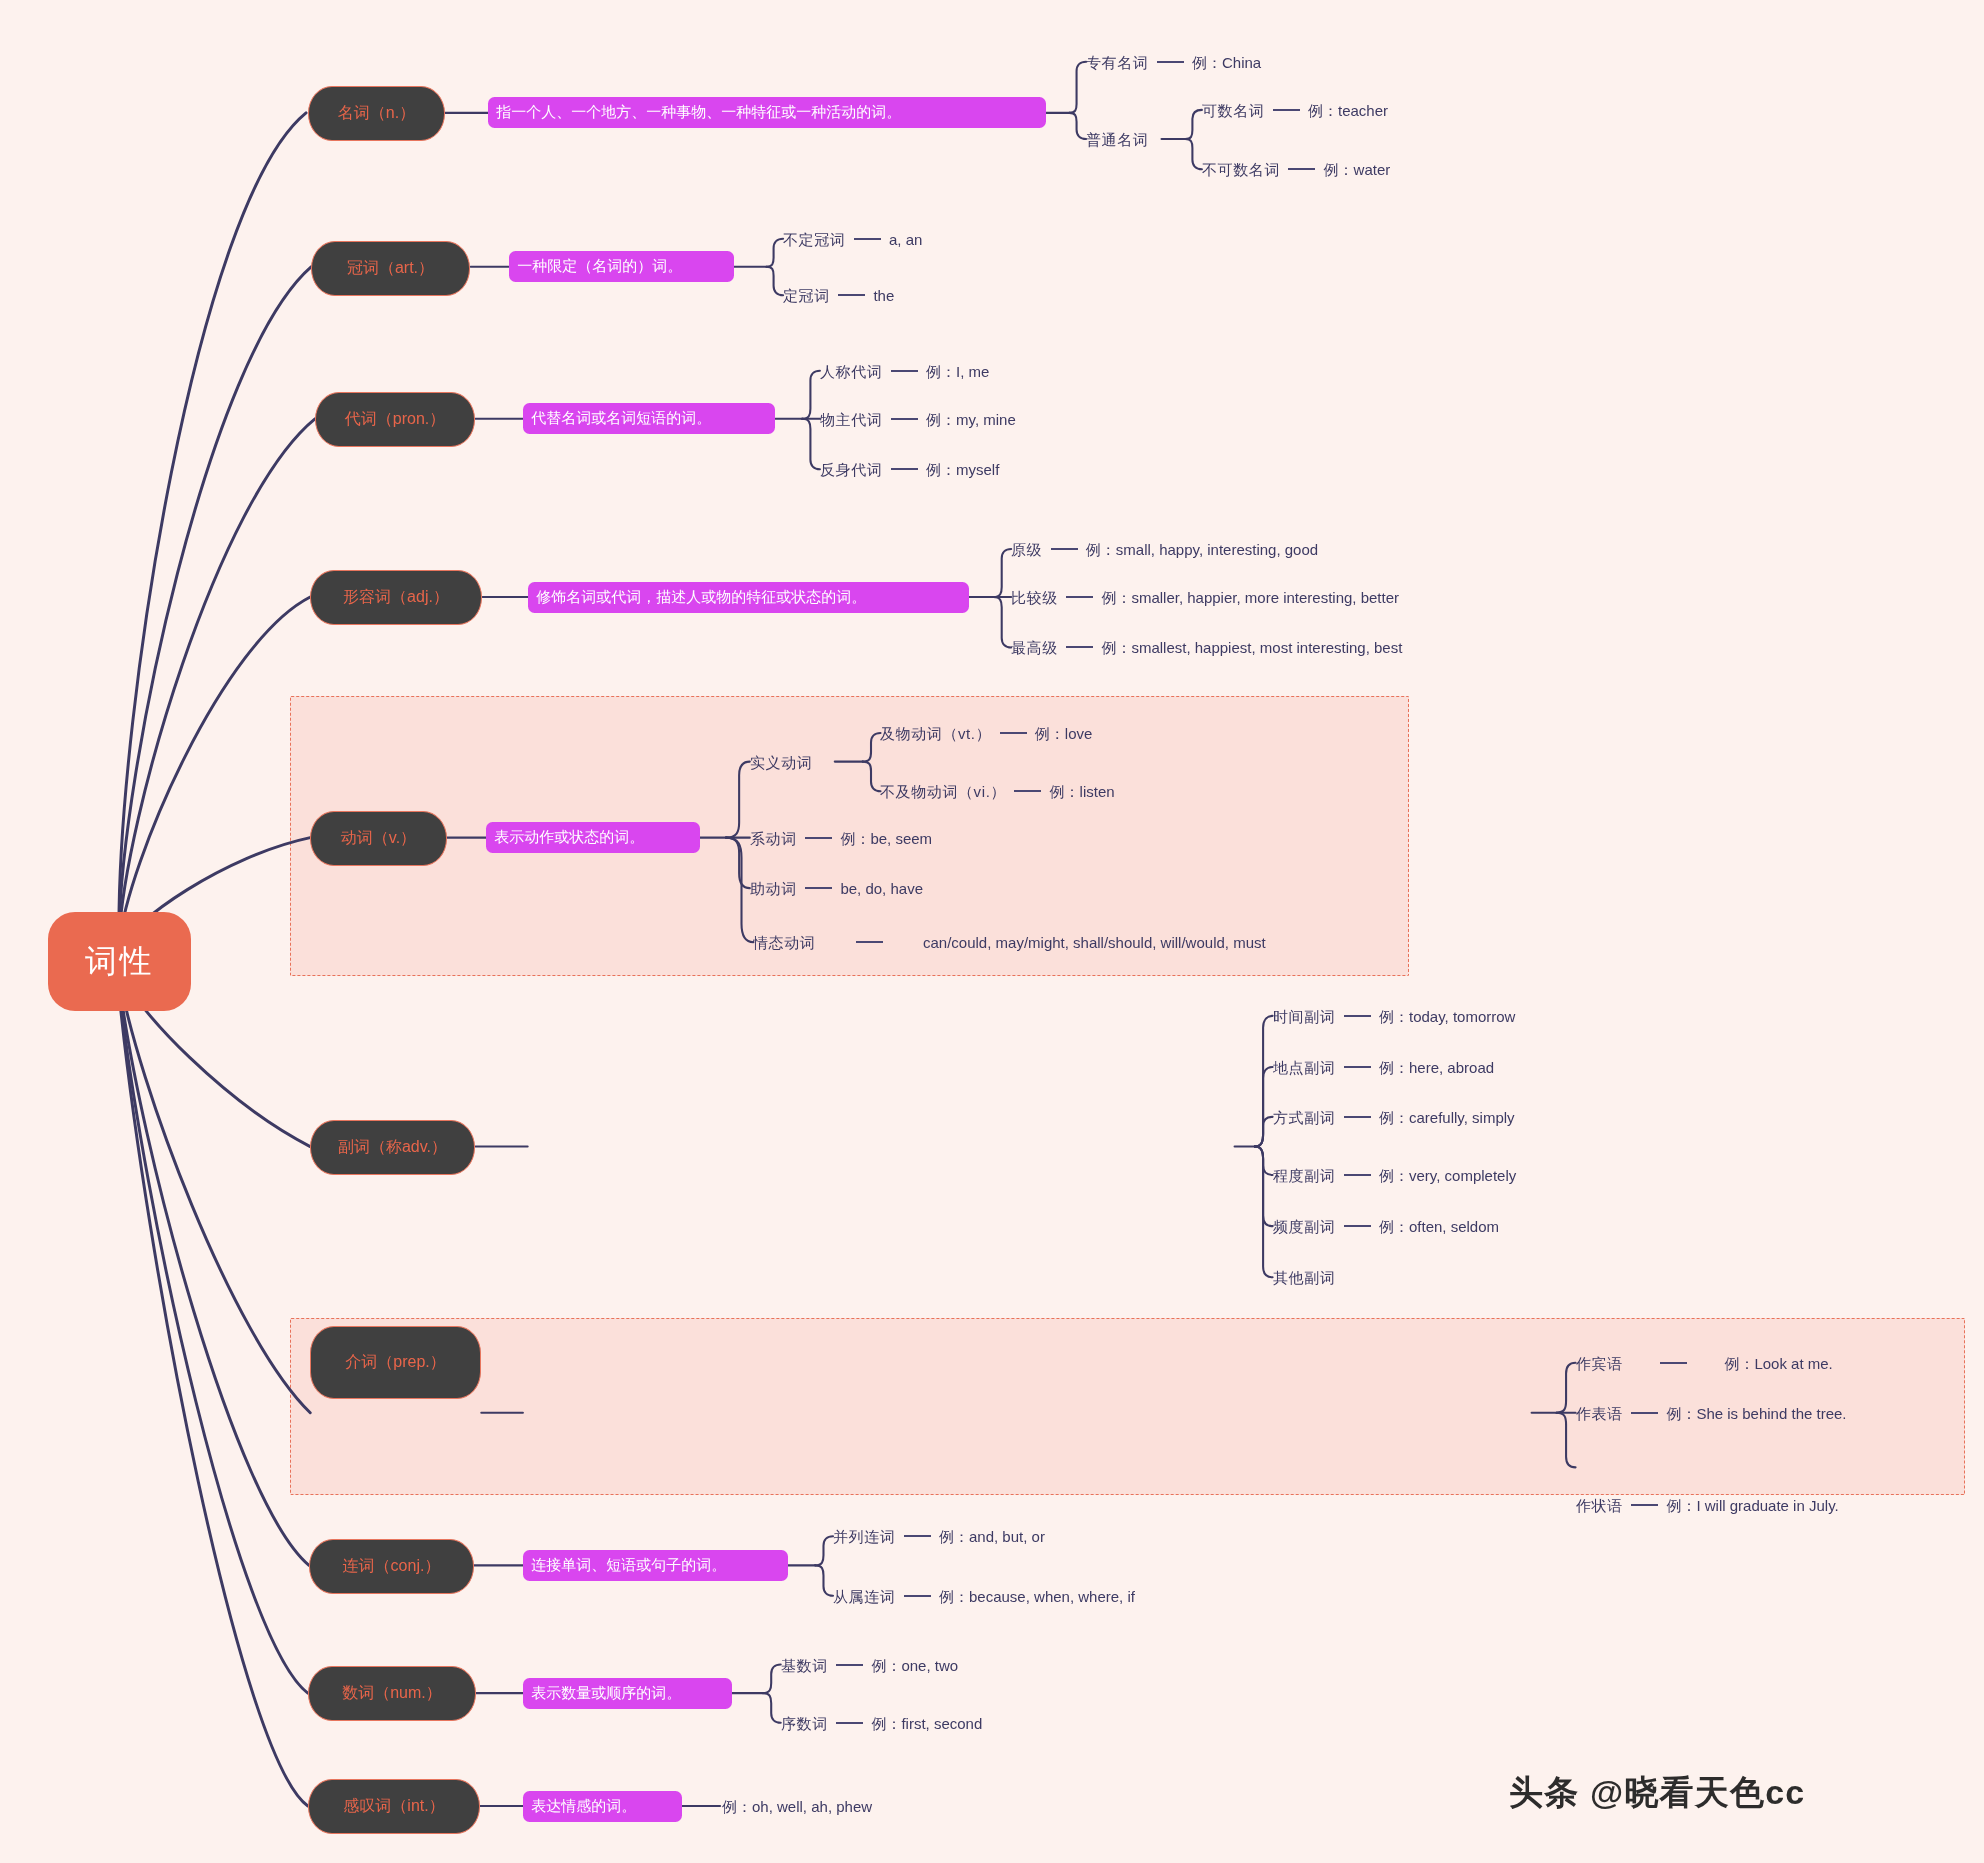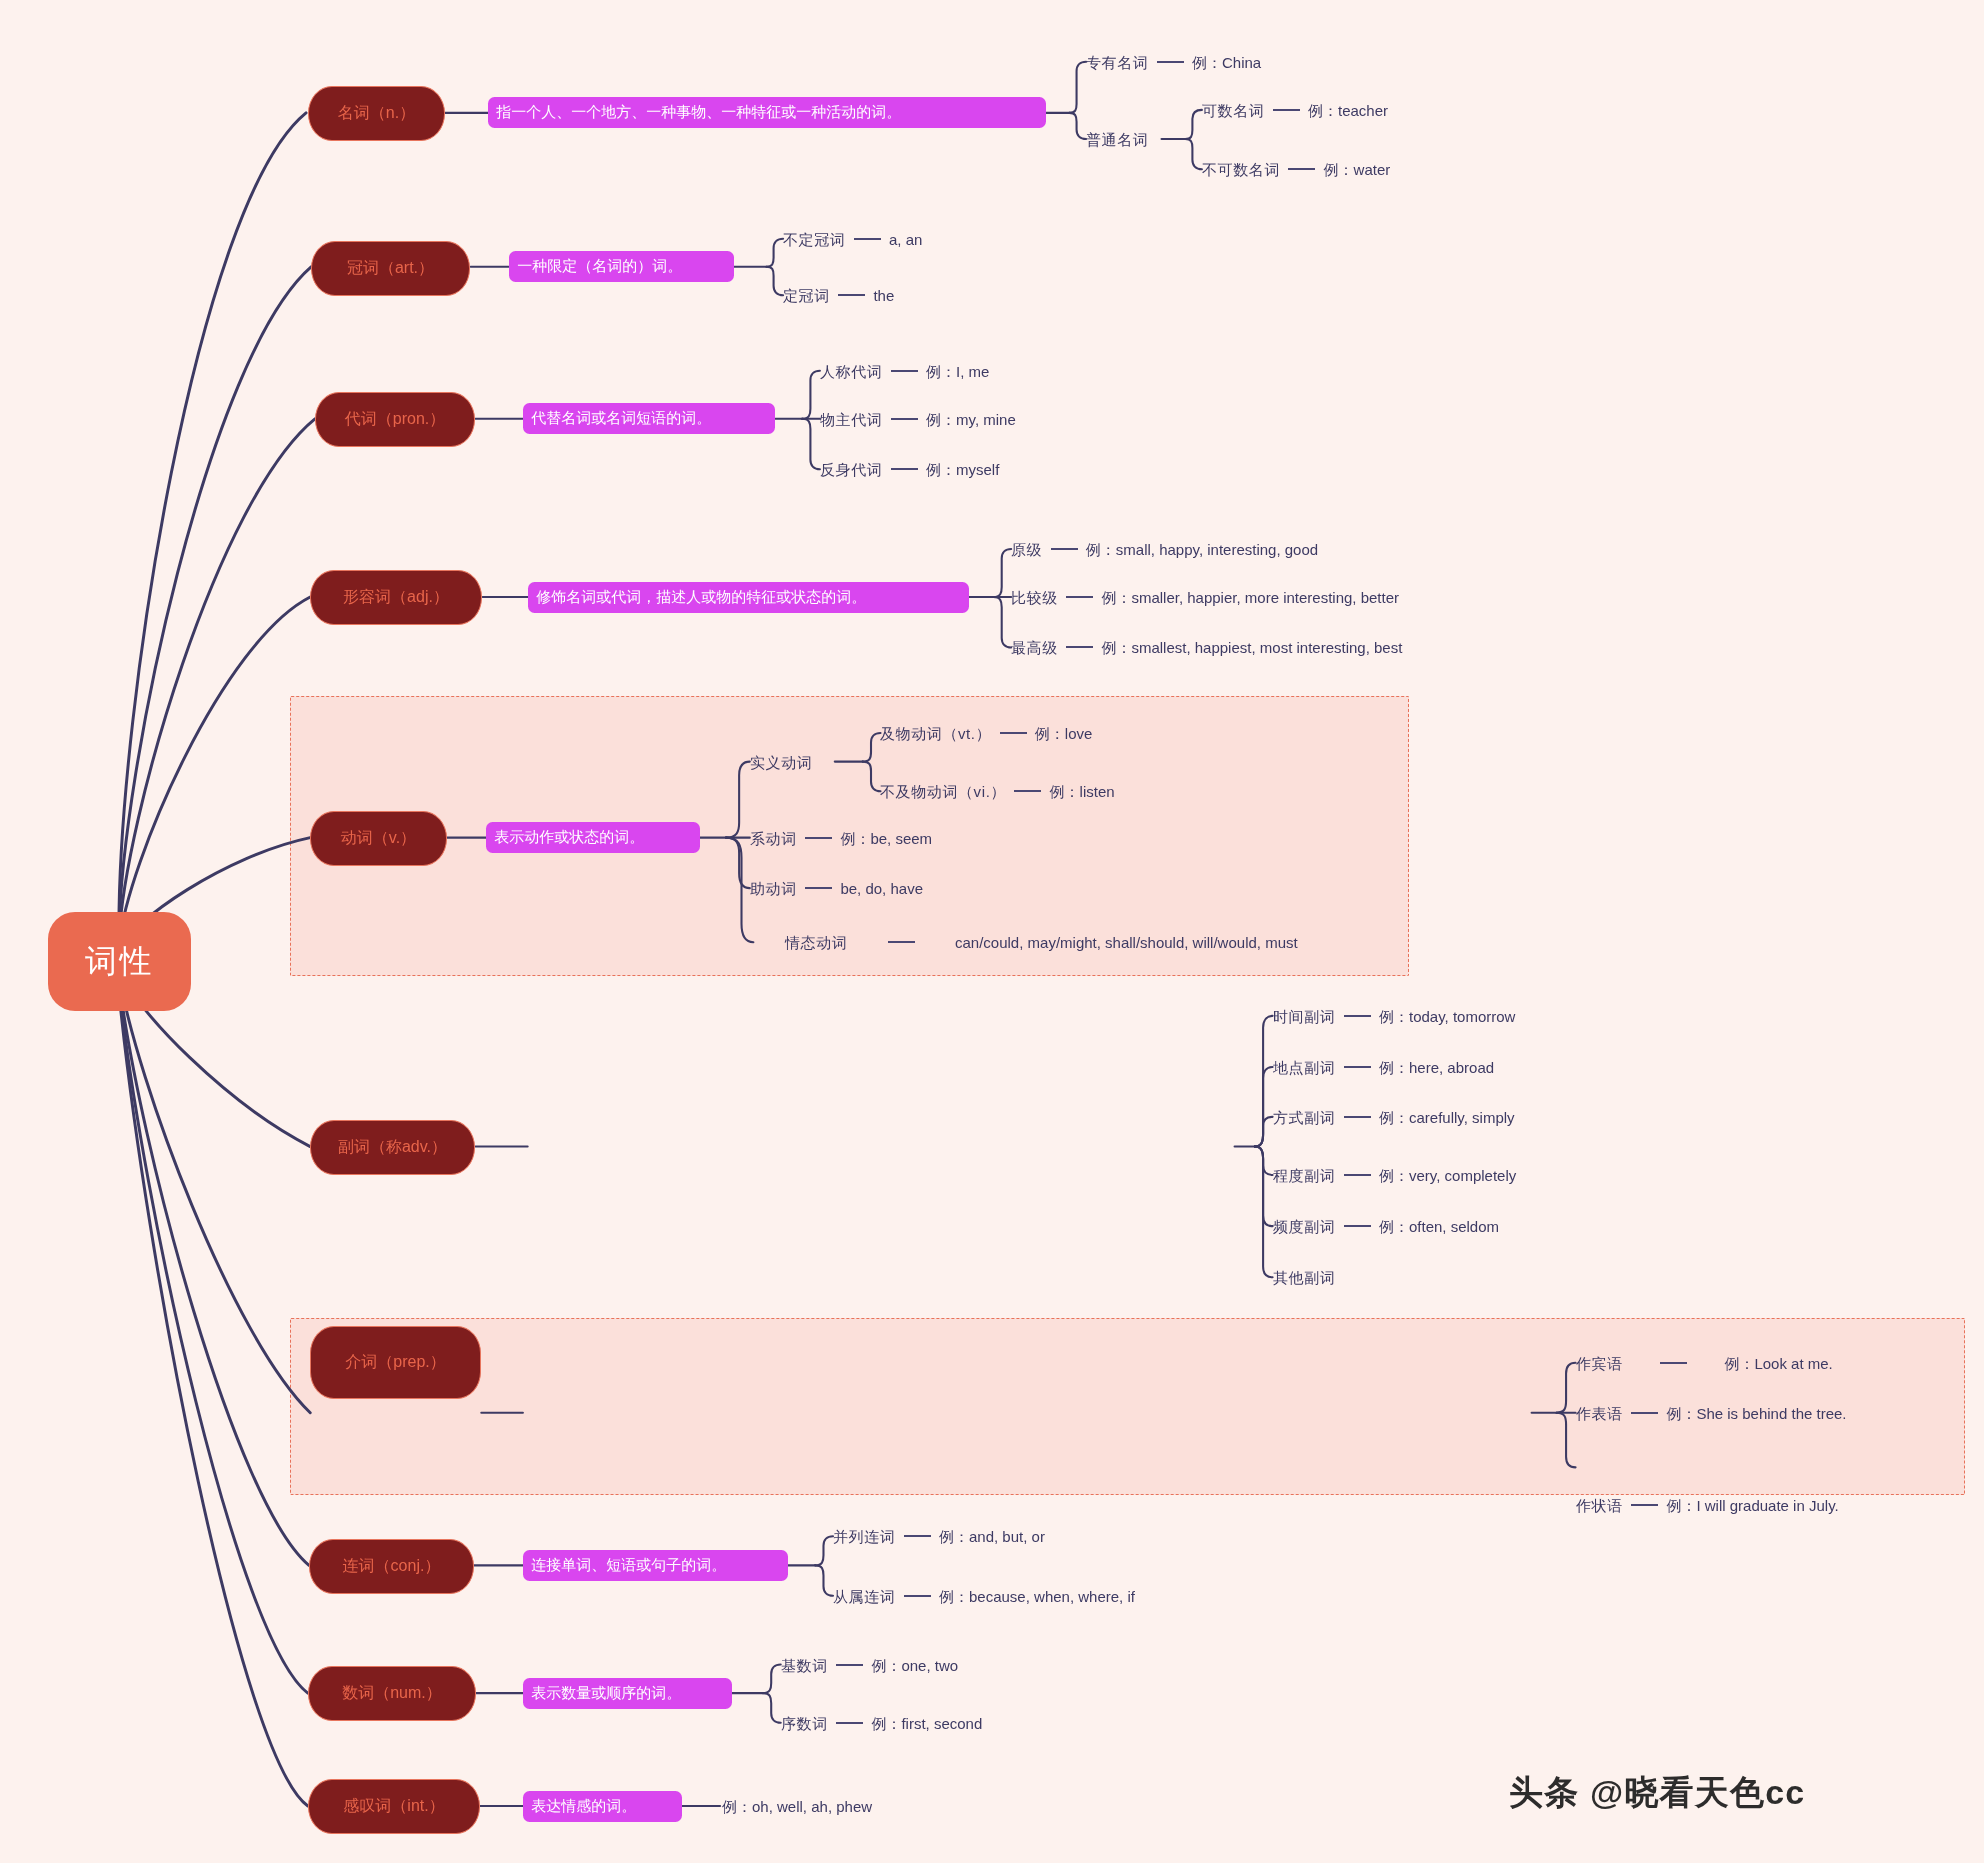--- a/index.html
+++ b/index.html
@@ -29,21 +29,21 @@
     border-radius:27px;
     display:flex;align-items:center;justify-content:center;
     font-size:32px;
     letter-spacing:2.4px;
     box-sizing:border-box;
   }
 
   
   .pos{
     position:absolute;
-    background:#7f1d1d;
+    background:#404040;
     border:1.5px solid #e8755d;
     border-radius:24px/27px;
     color:#e8654a;
     display:flex;align-items:center;justify-content:center;
     font-size:16px;
     box-sizing:border-box;
     white-space:nowrap;
   }
 
   
@@ -296,21 +296,21 @@
   <div class="leaf" style="left:750px;top:828px;">
     <span class="lbl">系动词</span>
     <span class="dash"></span>
     <span class="ex">例：be, seem</span>
   </div>
   <div class="leaf" style="left:750px;top:878px;">
     <span class="lbl">助动词</span>
     <span class="dash"></span>
     <span class="ex">be, do, have</span>
   </div>
-  <div class="leaf" style="left:785px;top:932px;gap:32px;">
+  <div class="leaf" style="left:753px;top:932px;gap:32px;">
     <span class="lbl">情态动词</span>
     <span class="dash"></span>
     <span class="ex">can/could, may/might, shall/should, will/would, must</span>
   </div>
 
   <div class="pos" style="left:310px;top:1120px;width:165px;height:55px;">
     <span>副词（称adv.）</span>
   </div>
   <div class="leaf" style="left:1273px;top:1006px;">
     <span class="lbl">时间副词</span>

